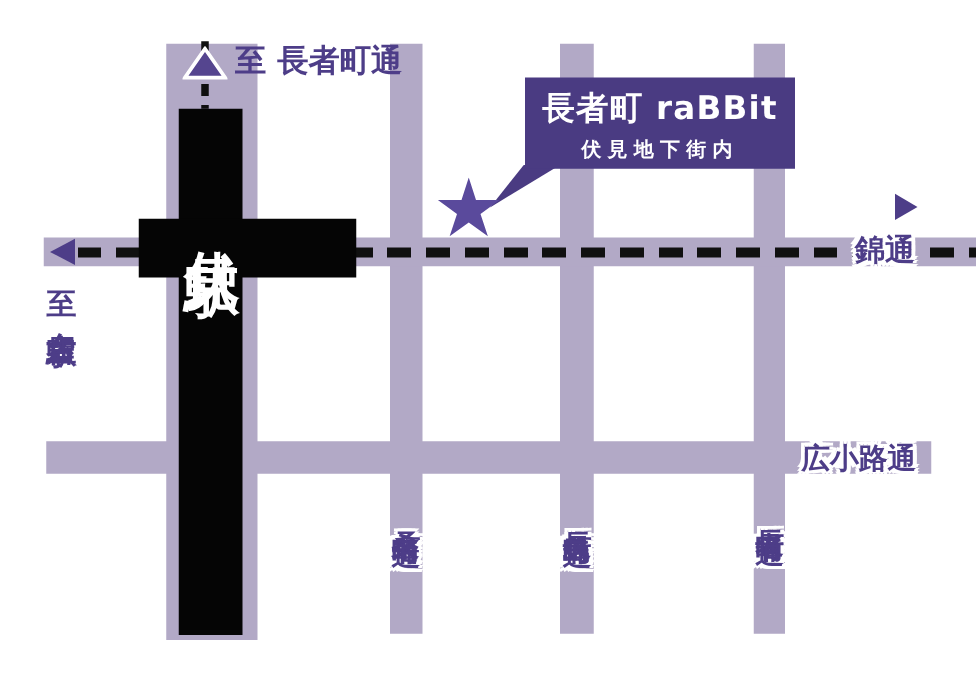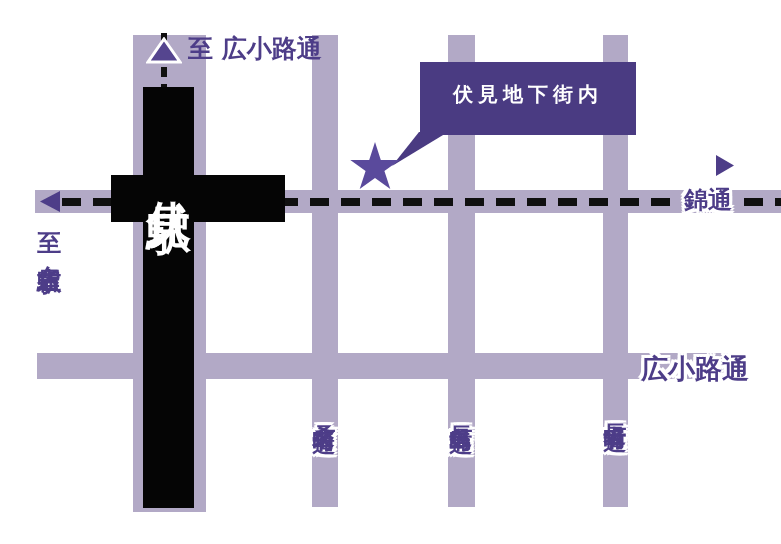--- a/index.html
+++ b/index.html
@@ -34,21 +34,21 @@
   }
   .station-name{
     color:#ffffff;font-size:44px;letter-spacing:6px;font-weight:bold;z-index:4;
   }
   
   .callout{
     position:absolute;left:420px;top:62px;width:216px;height:73px;
     background:#4a3b82;z-index:6;color:#fff;text-align:center;
   }
   .callout .l1{font-size:26px;font-weight:800;margin-top:7px;letter-spacing:1px;}
-  .callout .l2{font-size:20px;font-weight:bold;letter-spacing:5px;margin-top:19px;}
+  .callout .l2{font-size:16px;font-weight:bold;letter-spacing:5px;margin-top:6px;}
   .icon-wrap{position:absolute;z-index:6;line-height:0;}
   svg{display:block;}
 </style>
 </head>
 <body>
 
 <div id="map">
 
   <div class="road" style="left:133px;top:35px;width:73px;height:477px;"></div>
   <div class="road" style="left:312px;top:35px;width:26px;height:472px;"></div>
@@ -63,49 +63,50 @@
   <div class="rail" style="left:143px;top:87px;width:51px;height:421px;"></div>
   <div class="rail" style="left:111px;top:175px;width:174px;height:47px;"></div>
 
   <div class="lbl v-txt station-name" style="left:146px;top:166px;">伏見駅</div>
 
   <div class="icon-wrap" style="left:146px;top:37px;">
     <svg width="36" height="27" viewBox="0 0 36 27">
       <polygon points="18,2 34,25 2,25" fill="#55458f" stroke="#ffffff" stroke-width="3"></polygon>
     </svg>
   </div>
-  <div class="lbl" style="left:188px;top:36px;font-size:25px;">至 広小路通</div>
+  <div class="lbl" style="left:188px;top:36px;font-size:25px;">至 長者町通</div>
 
   <div class="icon-wrap" style="left:38px;top:190px;">
     <svg width="24" height="23" viewBox="0 0 24 23">
       <polygon points="22,1 22,22 2,11.5" fill="#4d3d88"></polygon>
     </svg>
   </div>
   <div class="lbl v-txt" style="left:36px;top:214px;font-size:24px;letter-spacing:2px;">至 名古屋駅</div>
 
   <div class="icon-wrap" style="left:714px;top:154px;">
     <svg width="22" height="23" viewBox="0 0 22 23">
       <polygon points="2,1 2,22 20,11.5" fill="#4d3d88"></polygon>
     </svg>
   </div>
 
   <div class="callout">
+    <div class="l1">長者町 raBBit</div>
     <div class="l2">伏見地下街内</div>
   </div>
   <div class="icon-wrap" style="left:388px;top:130px;z-index:5;">
     <svg width="62" height="38" viewBox="0 0 62 38">
       <polygon points="31,2 60,2 4,36" fill="#4a3b82"></polygon>
     </svg>
   </div>
 
   <div class="icon-wrap" style="left:348px;top:142px;">
     <svg width="54" height="50" viewBox="0 0 54 50">
       <polygon fill="#5a4a9c" points="27,0 32.8,18 51.7,18 36.4,29.1 42.3,47 27,35.9 11.7,47 17.6,29.1 2.3,18 21.2,18"></polygon>
     </svg>
   </div>
 
   <div class="lbl outline" style="left:684px;top:188px;font-size:24px;z-index:6;">錦通</div>
-  <div class="lbl outline" style="left:641px;top:355px;font-size:27px;z-index:6;">広小路通</div>
+  <div class="lbl outline" style="left:641px;top:355px;font-size:23px;z-index:6;">広小路通</div>
   <div class="lbl v-txt outline" style="left:312px;top:407px;font-size:23px;letter-spacing:2px;">桑名町通</div>
   <div class="lbl v-txt outline" style="left:449px;top:407px;font-size:23px;letter-spacing:2px;">長島町通</div>
   <div class="lbl v-txt outline" style="left:603px;top:405px;font-size:23px;letter-spacing:2px;">長者町通</div>
 
 </div>
 
 </body></html>

